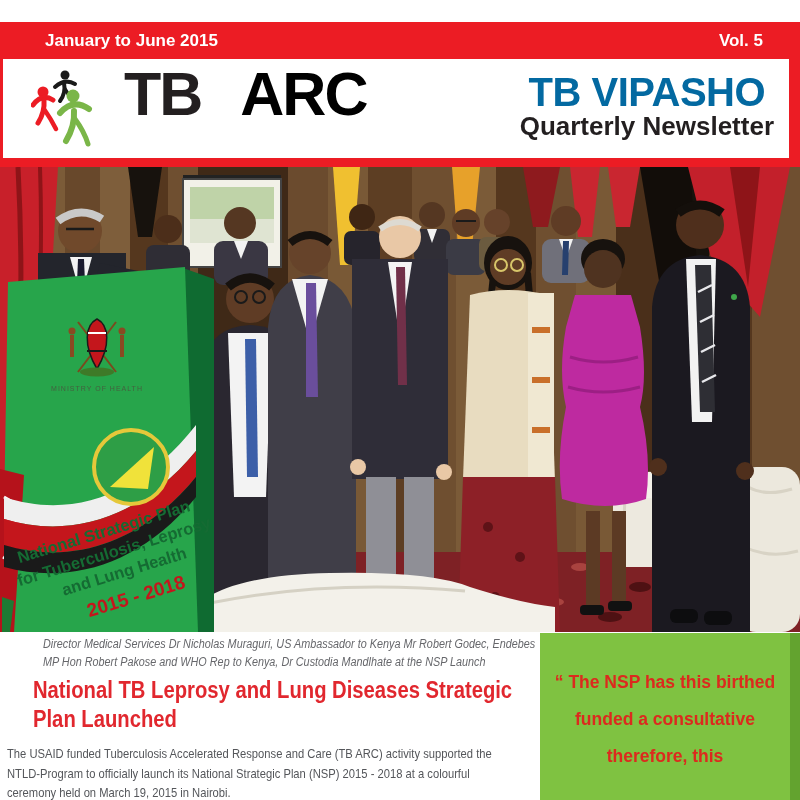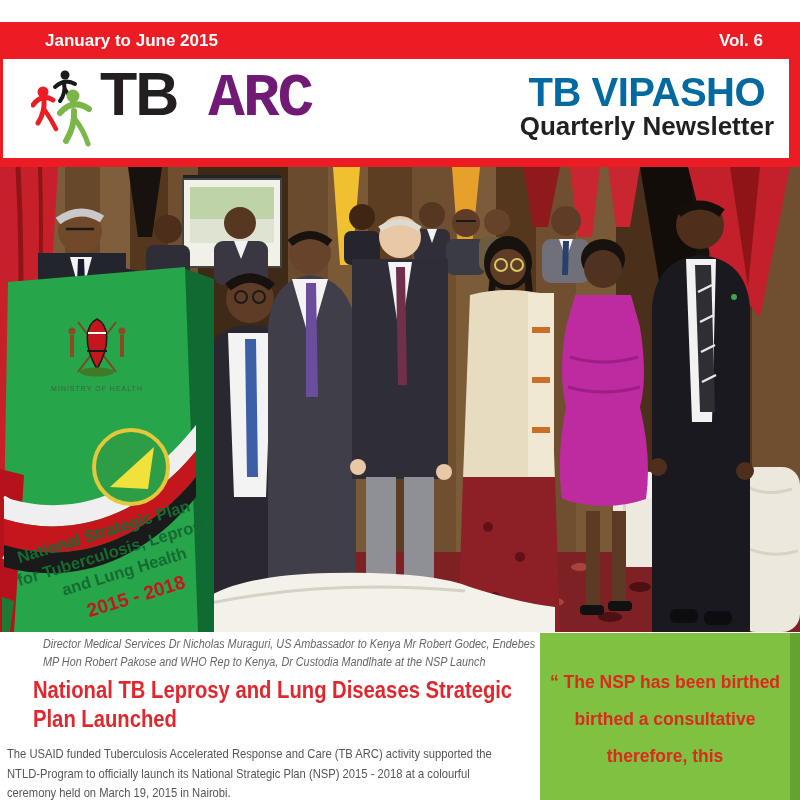--- a/index.html
+++ b/index.html
@@ -11,22 +11,22 @@
           display:flex;align-items:center;justify-content:space-between;
           padding:0 37px 0 45px;box-sizing:border-box;color:#fff;
           font-size:17px;font-weight:700;}
   .edge-left{position:absolute;top:59px;left:0;width:3px;height:99px;background:#EC1C24;}
   .edge-right{position:absolute;top:59px;right:0;width:11px;height:99px;background:#EC1C24;}
   .sep-strip{position:absolute;top:158px;left:0;width:800px;height:9px;background:#EC1C24;}
 
   .logo-icon{position:absolute;top:66px;left:31px;}
   .logo-text{position:absolute;top:64px;left:100px;font-weight:800;font-size:61px;
              line-height:1;letter-spacing:-2px;white-space:nowrap;}
-  .logo-tb{color:#231F20;}
-  .logo-arc{color:#701a75;margin-left:16px;font-family:Liberation Mono, monospace;}
+  .logo-tb{color:#231F20;margin-left:24px;}
+  .logo-arc{color:#000000;margin-left:24px;}
   .logo-tagline{position:absolute;top:126px;left:103px;font-size:17px;font-weight:700;
                 color:#231F20;letter-spacing:-0.2px;}
 
   .nl-title-block{position:absolute;top:72px;right:26px;text-align:center;}
   .nl-title{font-size:40px;font-weight:800;color:#0369a1;line-height:1;letter-spacing:-0.5px;}
   .nl-subtitle{font-size:26px;font-weight:700;color:#231F20;margin-top:1px;line-height:1;}
 
   
   .photo{position:absolute;top:167px;left:0;width:800px;height:465px;}
 
@@ -47,21 +47,21 @@
   .quote-text{padding-top:31px;text-align:center;color:#DC2A1E;font-weight:700;
               font-size:17.5px;line-height:37px;}
 </style>
 </head>
 <body>
 
 <div class="page">
 
   <div class="topbar">
     <span>January to June 2015</span>
-    <span>Vol. 6</span>
+    <span>Vol. 5</span>
   </div>
 
   <div class="edge-left"></div>
   <div class="edge-right"></div>
 
   <svg class="logo-icon" width="64" height="84" viewBox="0 0 64 84">
 
     <circle cx="34" cy="9" r="4.5" fill="#1A1A1A"></circle>
     <path d="M24,21 Q34,12 44,18" stroke="#1A1A1A" stroke-width="4" fill="none" stroke-linecap="round"></path>
     <path d="M33,17 Q35,27 29,35" stroke="#1A1A1A" stroke-width="4" fill="none" stroke-linecap="round"></path>
@@ -343,19 +343,19 @@
 
   <div class="headline">
     <div>National TB Leprosy and Lung Diseases Strategic</div>
     <div>Plan Launched</div>
   </div>
 
   <div class="body-text">The USAID funded Tuberculosis Accelerated Response and Care (TB ARC) activity supported the NTLD-Program to officially launch its National Strategic Plan (NSP) 2015 - 2018 at a colourful ceremony held on March 19, 2015 in Nairobi.</div>
 
   <div class="quote-box">
     <div class="quote-text">
-      <div>“ The NSP has been birthed</div>
-      <div>birthed a consultative</div>
+      <div>“ The NSP has this birthed</div>
+      <div>funded a consultative</div>
       <div>therefore, this</div>
     </div>
   </div>
 
 </div>
 
 </body></html>

